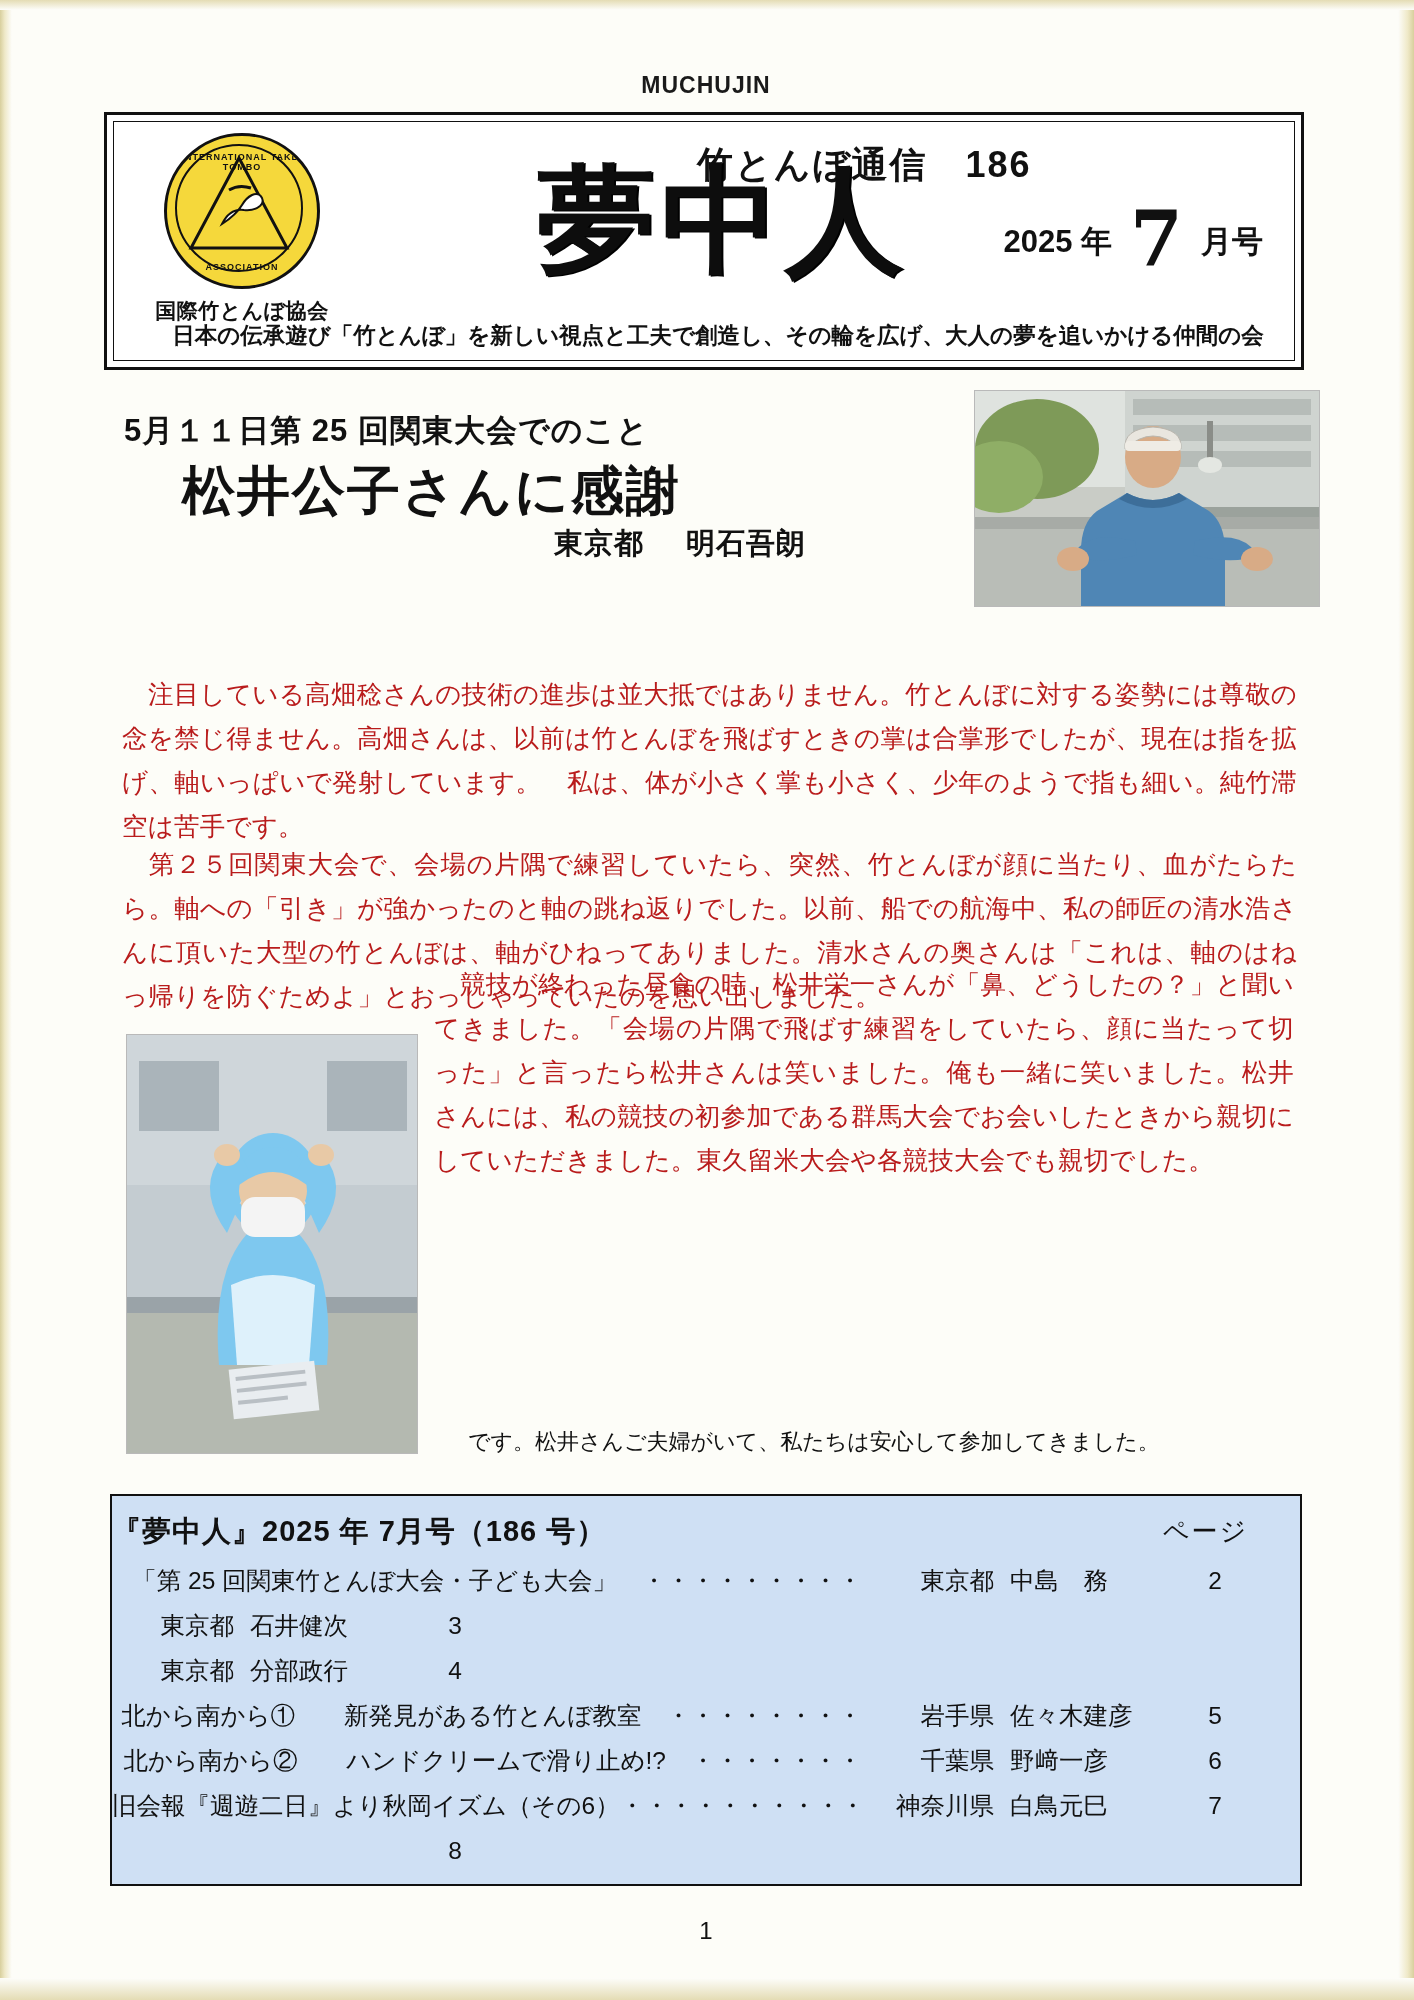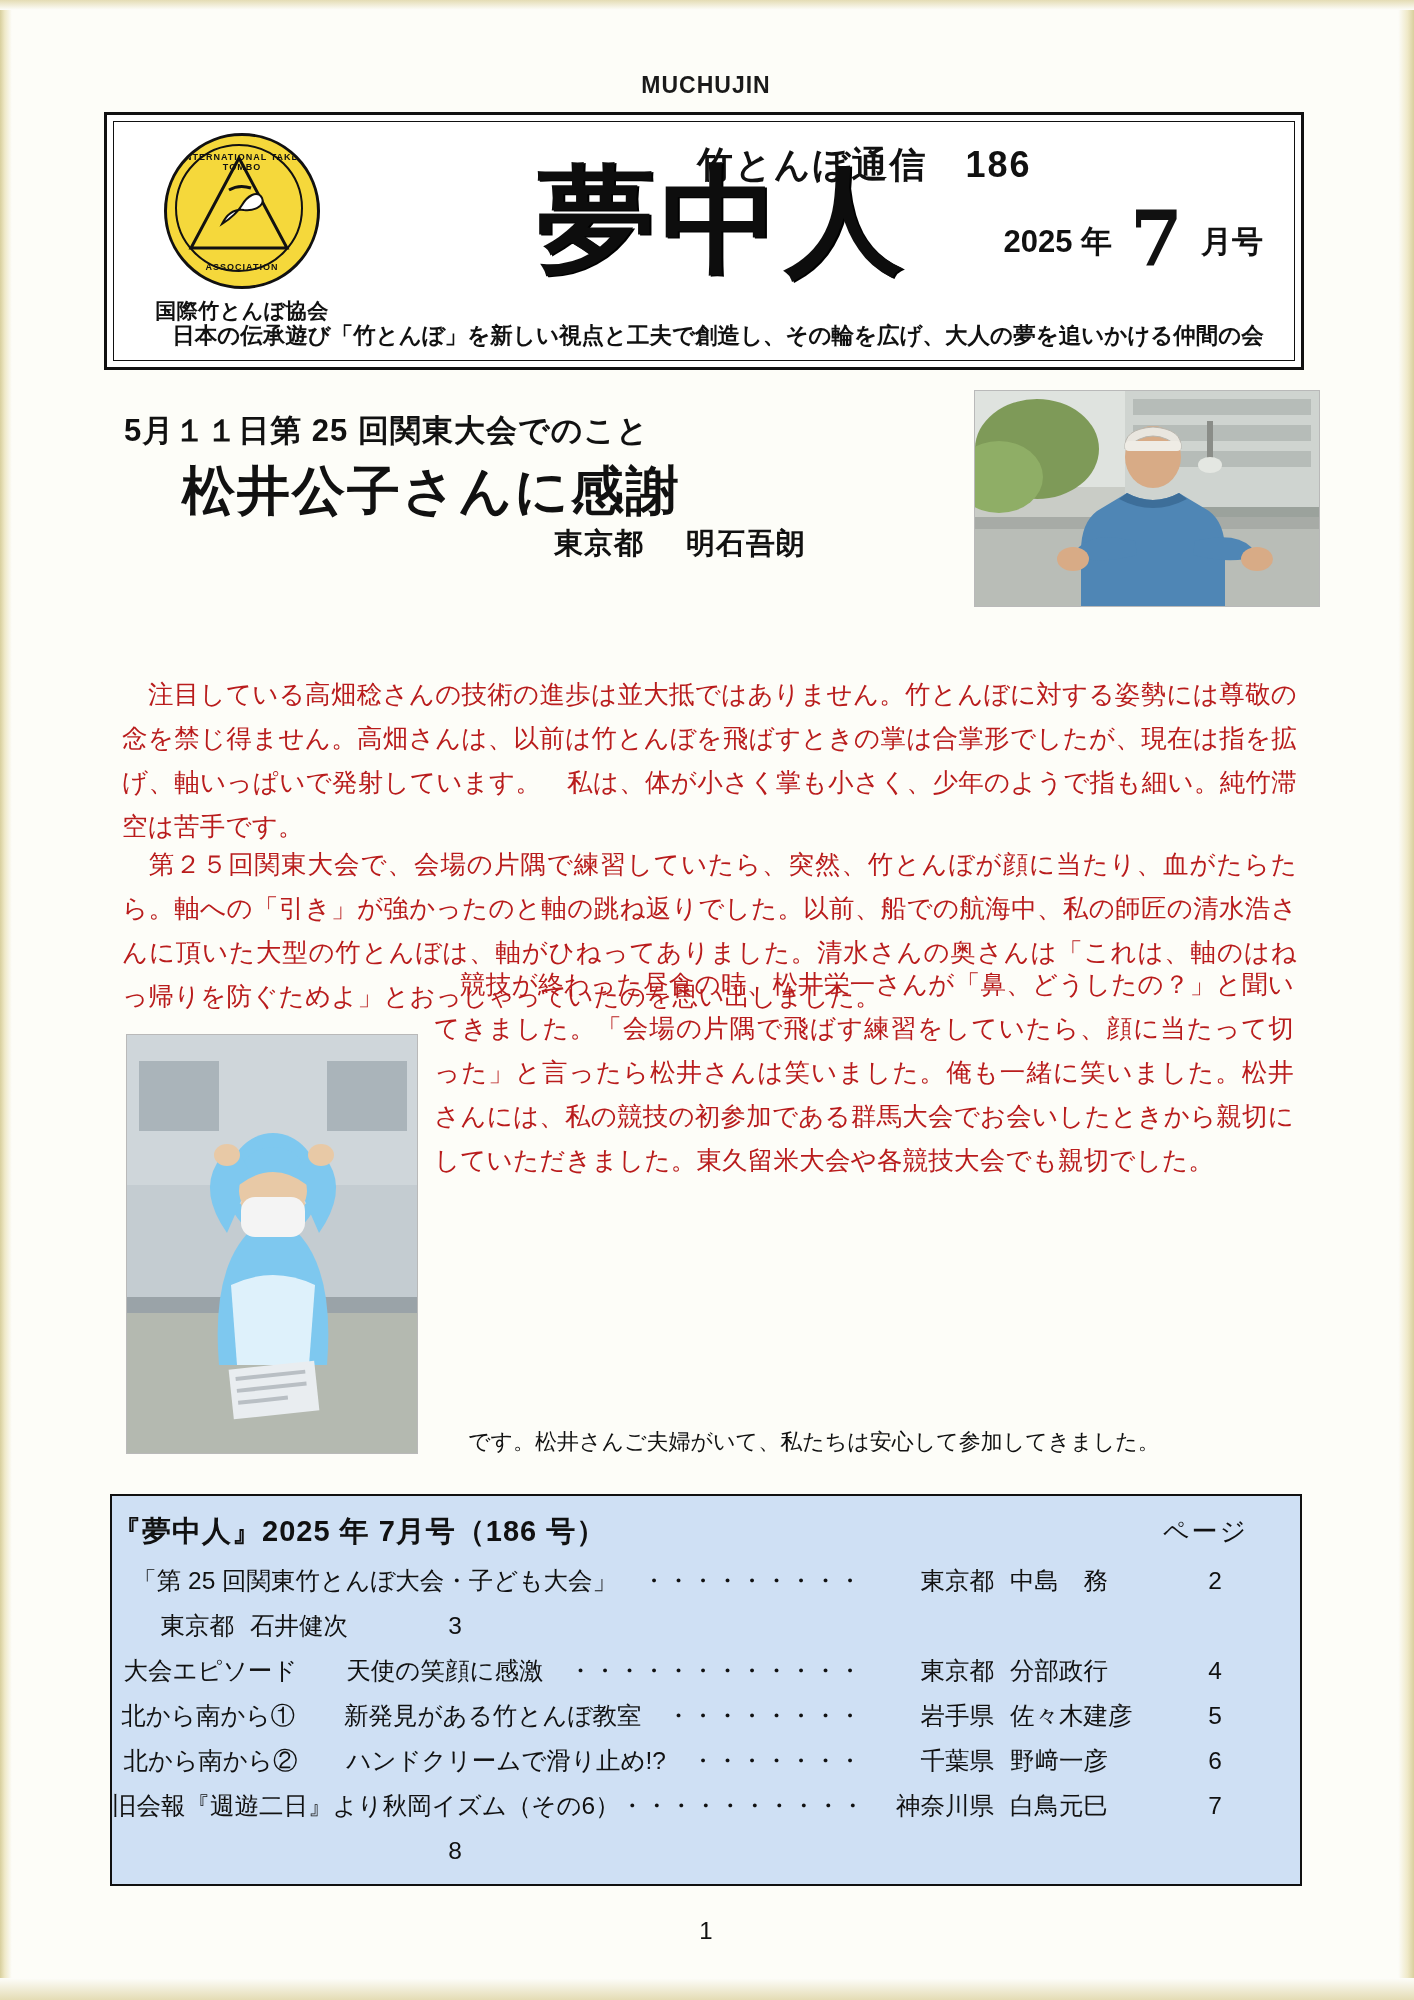--- a/index.html
+++ b/index.html
@@ -454,21 +454,20 @@
           <div class="r-pref">東京都</div>
           <div class="r-name">中島　務</div>
           <div class="r-page">2</div>
         </div>
         <div class="toc-row">
           <div class="r-pref">東京都</div>
           <div class="r-name">石井健次</div>
           <div class="r-page">3</div>
         </div>
         <div class="toc-row">
-          <div class="r-title">大会エピソード　　天使の笑顔に感激　・・・・・・・・・・・・</div>
           <div class="r-pref">東京都</div>
           <div class="r-name">分部政行</div>
           <div class="r-page">4</div>
         </div>
         <div class="toc-row">
           <div class="r-title">北から南から①　　新発見がある竹とんぼ教室　・・・・・・・・</div>
           <div class="r-pref">岩手県</div>
           <div class="r-name">佐々木建彦</div>
           <div class="r-page">5</div>
         </div>

